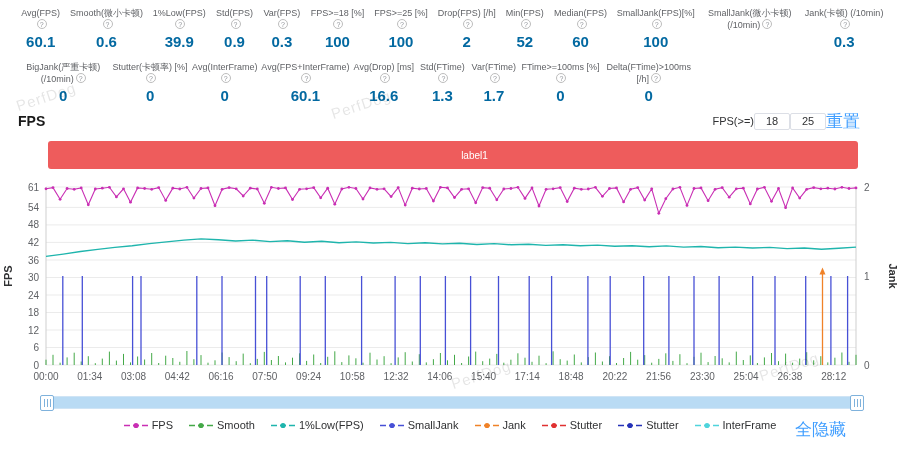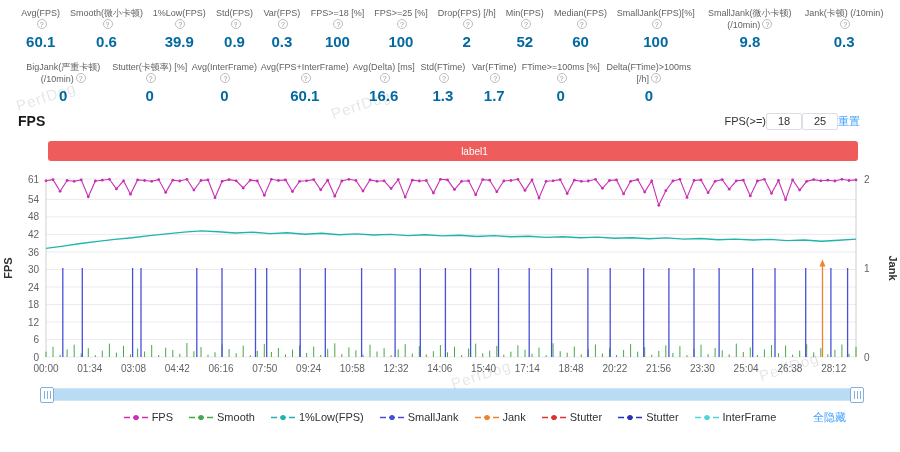--- a/index.html
+++ b/index.html
@@ -16,24 +16,24 @@
   .qmark { display:inline-block; width:10px; height:10px; line-height:9px; border:1px solid #bdbdbd; border-radius:50%;
            font-size:7px; color:#909399; margin-left:2px; text-align:center; vertical-align:1px; cursor:help; }
 
   
   .header-line { display:flex; justify-content:space-between; align-items:center; margin-top:6px; padding:0 40px 0 18px; height:22px; }
   .section-title { font-size:14px; font-weight:bold; color:#1a1a1a; }
   .controls { display:flex; align-items:center; }
   .controls .ctl-label { font-size:11px; color:#303133; }
   .controls input { width:36px; height:17px; border:1px solid #dcdfe6; border-radius:2px; font-size:11px;
                     text-align:center; color:#303133; font-family:"Liberation Sans",sans-serif; }
-  .link { font-size:11px; color:#409eff; cursor:pointer; text-decoration:none; }
-
-  
-  .banner { margin:9px 42px 0 48px; height:20px; background:#ee5c5c; border-radius:3px; color:#fff;
+  .link { font-size:17px; color:#409eff; cursor:pointer; text-decoration:none; }
+
+  
+  .banner { margin:9px 42px 0 48px; height:28px; background:#ee5c5c; border-radius:3px; color:#fff;
             font-size:10px; display:flex; align-items:center; justify-content:center;padding-left:43px; }
 
   
   .chart-wrap { position:relative; margin-top:6px; }
   svg text { font-family:"Liberation Sans",sans-serif; }
 
   
   .scrollbar { position:relative; margin:3px 42px 0 46px; height:13px; background:#eaf5fe; border:1px solid #cfe4f5; border-radius:2px; }
   .scroll-fill { position:absolute; left:0; top:0; bottom:0; right:0; background:#b9dbf4; }
   .scroll-handle { position:absolute; top:-2px; width:14px; height:16px; background:#fff; border:1px solid #7fb2dc;
@@ -96,21 +96,20 @@
       <div class="stat">
         <div class="lbl"><span>Median(FPS)</span><span class="qmark">?</span></div>
         <div class="val">60</div>
       </div>
       <div class="stat">
         <div class="lbl"><span>SmallJank(FPS)[%]</span><span class="qmark">?</span></div>
         <div class="val">100</div>
       </div>
       <div class="stat">
         <div class="lbl"><span>SmallJank(微小卡顿) (/10min)</span><span class="qmark">?</span></div>
-        <div class="val">9.8</div>
       </div>
       <div class="stat">
         <div class="lbl"><span>Jank(卡顿) (/10min)</span><span class="qmark">?</span></div>
         <div class="val">0.3</div>
       </div>
     </div>
   <div class="stats-row stats-row2" id="stats2">
       <div class="stat">
         <div class="lbl"><span>BigJank(严重卡顿) (/10min)</span><span class="qmark">?</span></div>
         <div class="val">0</div>
@@ -121,21 +120,21 @@
       </div>
       <div class="stat">
         <div class="lbl"><span>Avg(InterFrame)</span><span class="qmark">?</span></div>
         <div class="val">0</div>
       </div>
       <div class="stat">
         <div class="lbl"><span>Avg(FPS+InterFrame)</span><span class="qmark">?</span></div>
         <div class="val">60.1</div>
       </div>
       <div class="stat">
-        <div class="lbl"><span>Avg(Delta) [ms]</span><span class="qmark">?</span></div>
+        <div class="lbl"><span>Avg(Drop) [ms]</span><span class="qmark">?</span></div>
         <div class="val">16.6</div>
       </div>
       <div class="stat">
         <div class="lbl"><span>Std(FTime)</span><span class="qmark">?</span></div>
         <div class="val">1.3</div>
       </div>
       <div class="stat">
         <div class="lbl"><span>Var(FTime)</span><span class="qmark">?</span></div>
         <div class="val">1.7</div>
       </div>

